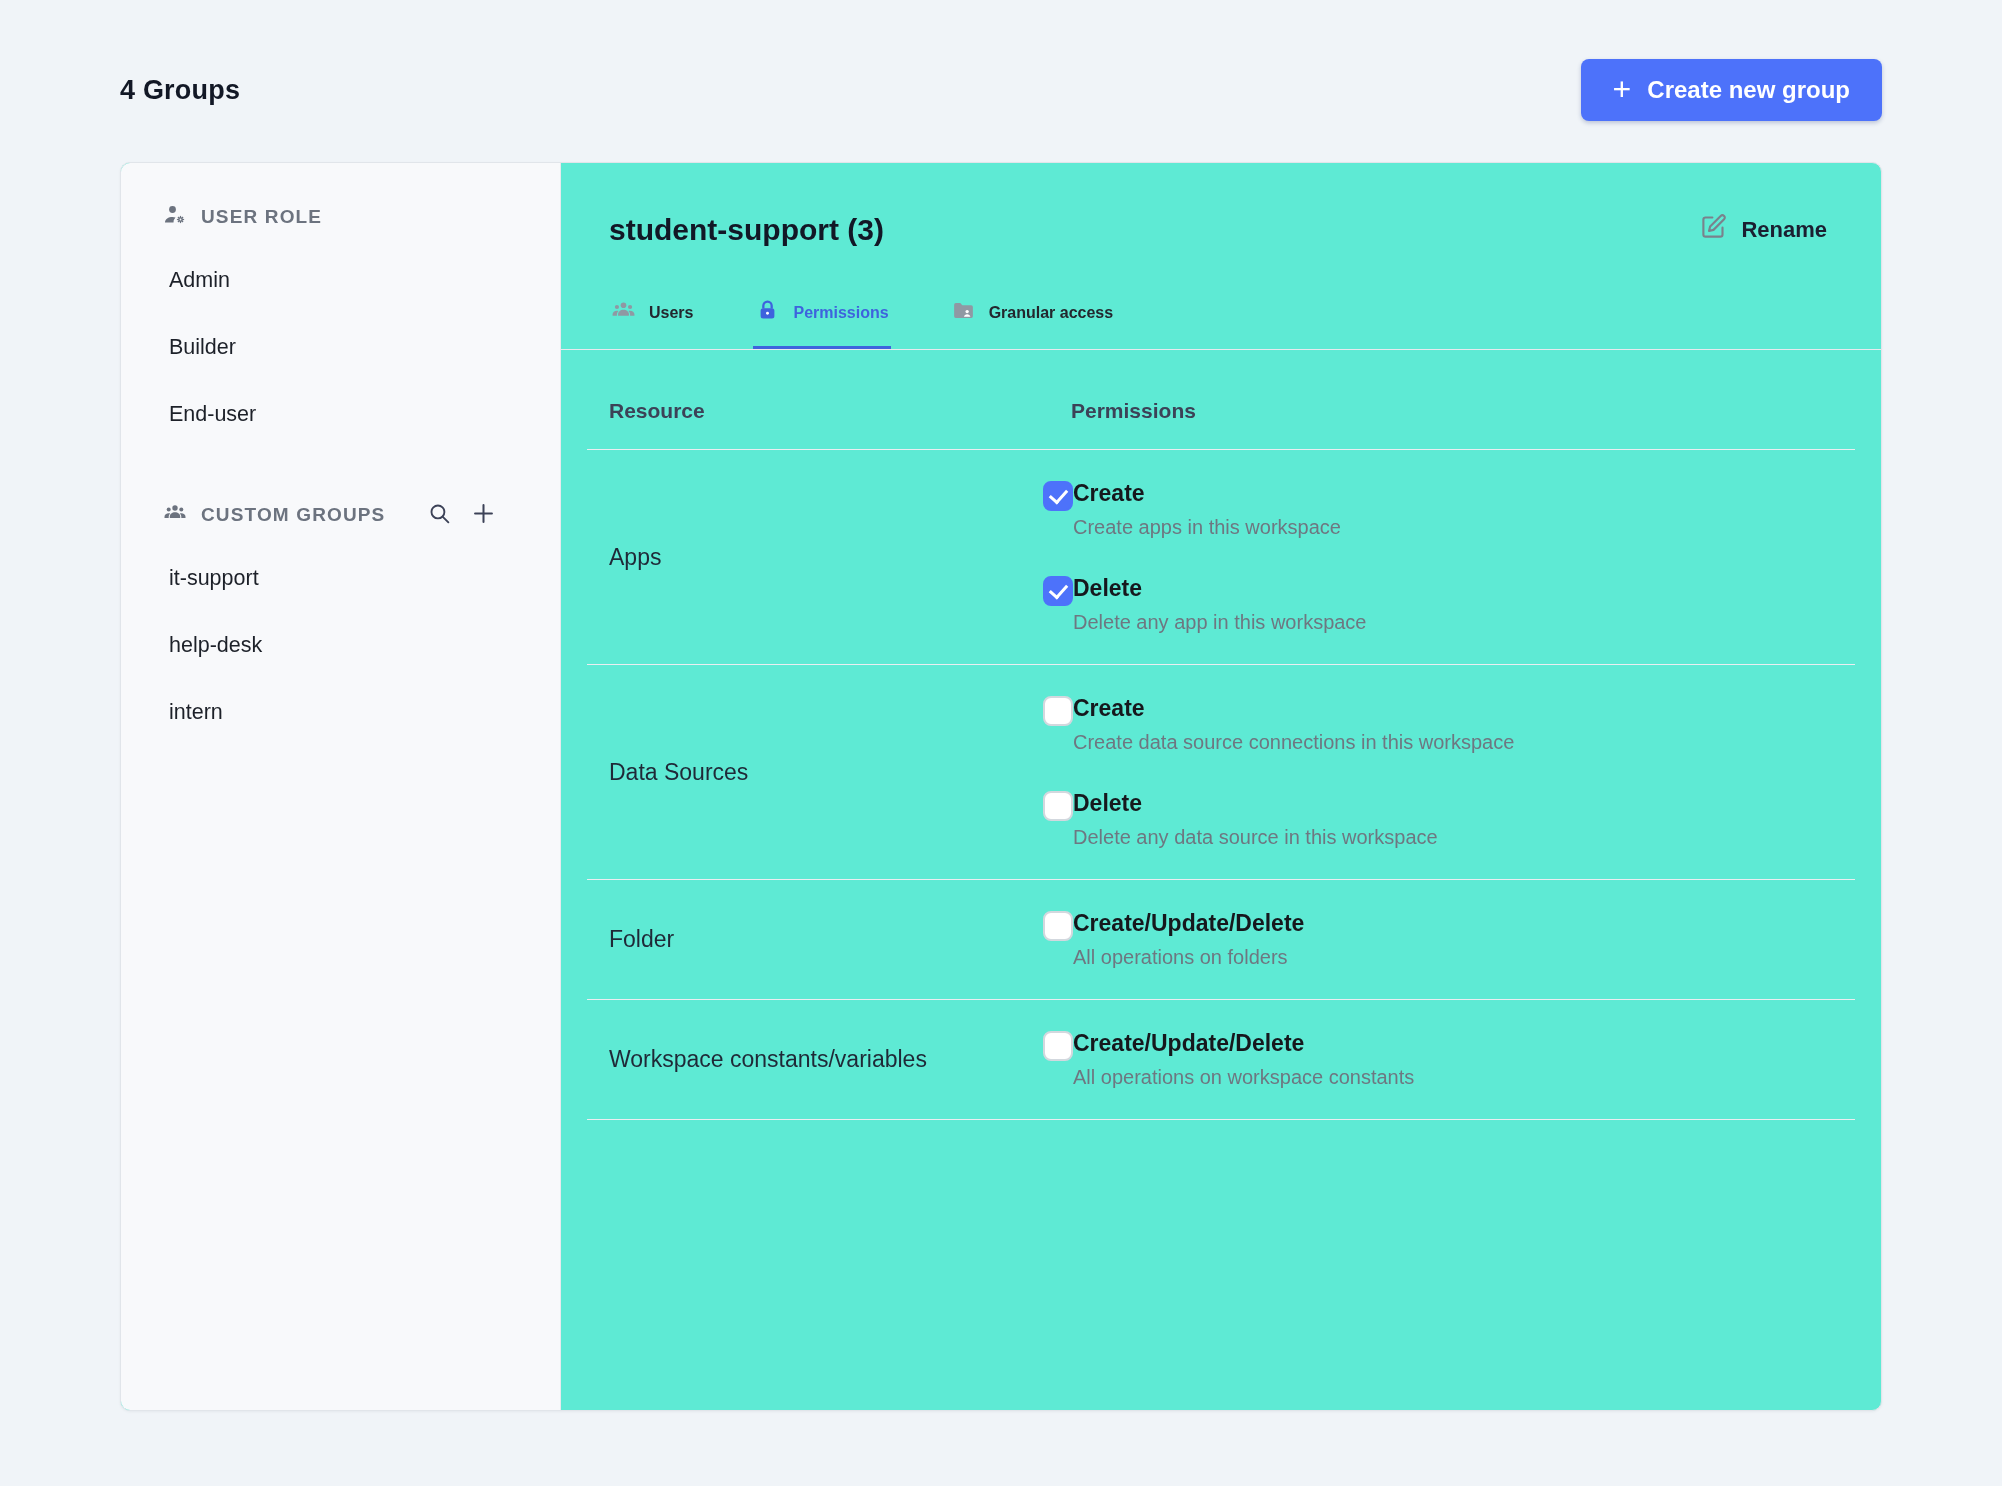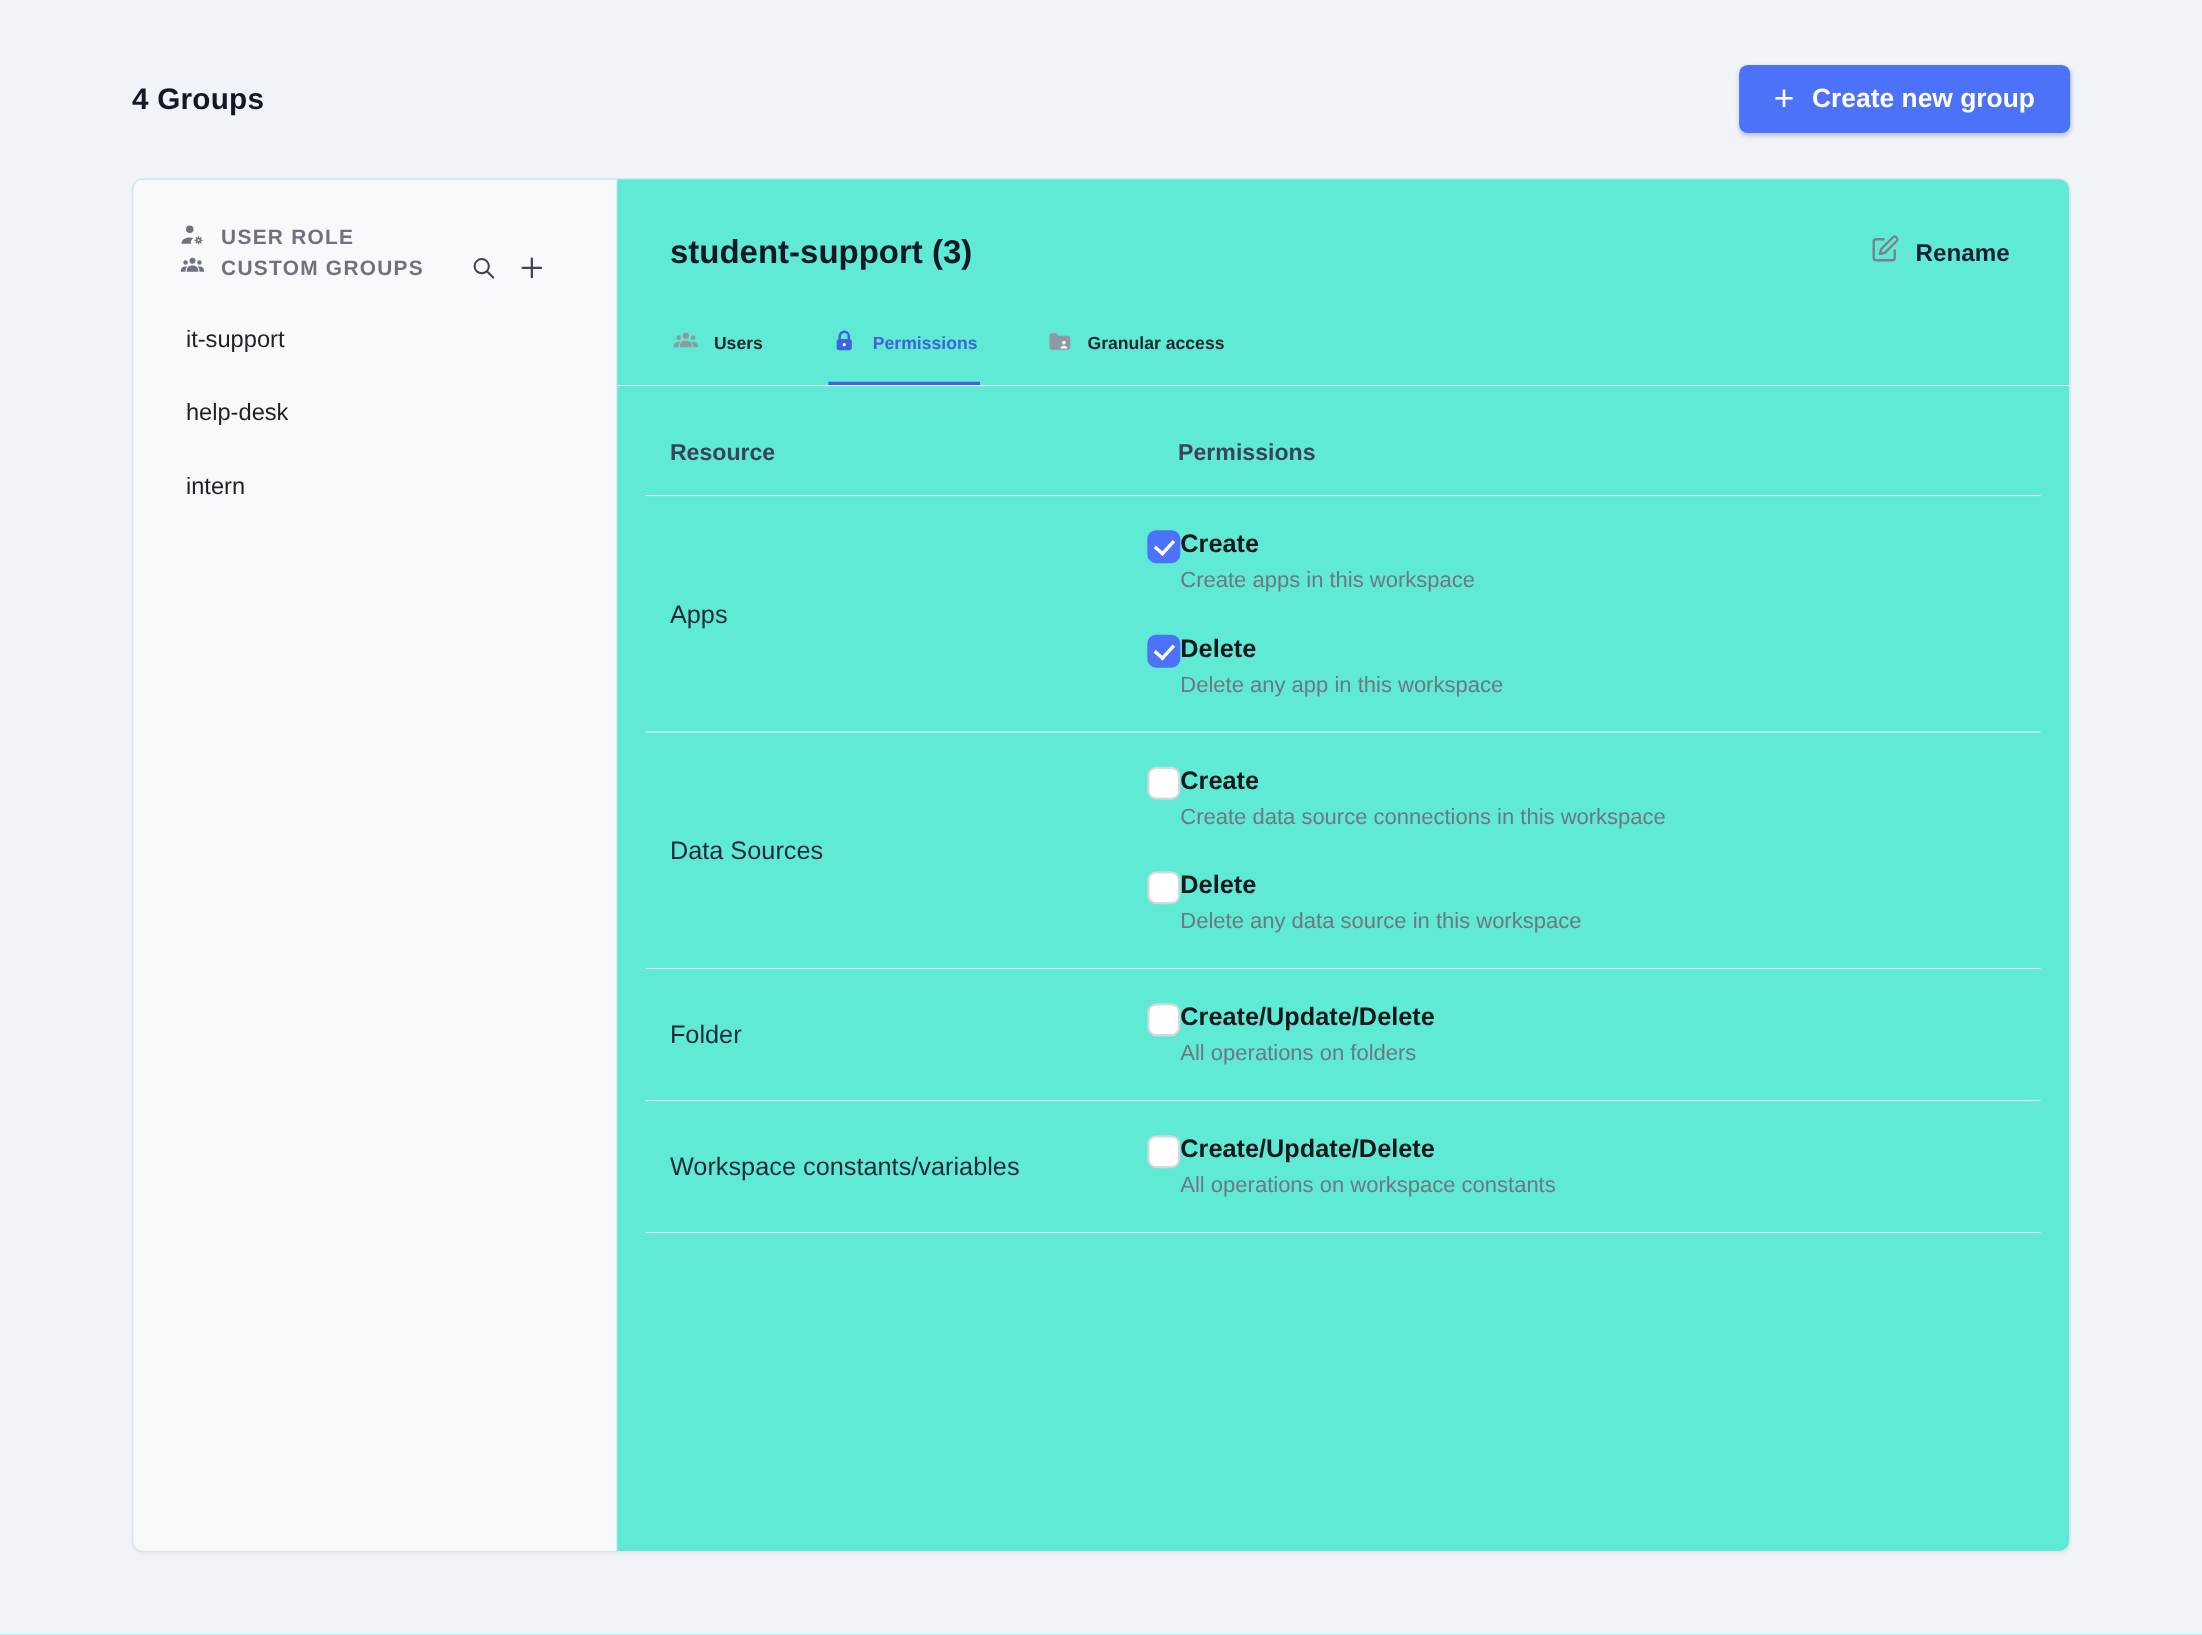--- a/index.html
+++ b/index.html
@@ -128,20 +128,25 @@
             <circle cx="17.5" cy="16.5" r="2.3"></circle>
             <rect x="16.9" y="12.9" width="1.2" height="7.2"></rect>
             <rect x="13.9" y="15.9" width="7.2" height="1.2"></rect>
             <rect x="13.9" y="15.9" width="7.2" height="1.2" transform="rotate(45 17.5 16.5)"></rect>
             <rect x="13.9" y="15.9" width="7.2" height="1.2" transform="rotate(-45 17.5 16.5)"></rect>
             <circle cx="17.5" cy="16.5" r="0.9" fill="#f8f9fb"></circle>
           </svg>
         </span>
         <span>USER ROLE</span>
       </div>
+      <ul class="sidebar-list first">
+        <li class="sidebar-item">Admin</li>
+        <li class="sidebar-item">Builder</li>
+        <li class="sidebar-item">End-user</li>
+      </ul>
 
       <div class="section-header">
         <span>
           <svg width="24" height="24" viewBox="0 0 24 24" fill="#6c737f">
             <circle cx="12" cy="7" r="2.7"></circle>
             <circle cx="5.7" cy="8.6" r="2"></circle>
             <circle cx="18.3" cy="8.6" r="2"></circle>
             <path d="M12 11.3c-2.9 0-5.2 1.8-5.2 4.3V17h10.4v-1.4c0-2.5-2.3-4.3-5.2-4.3z"></path>
             <path d="M5.7 12.2c.5 0 1 .1 1.5.2-.9.9-1.5 2.1-1.5 3.4v1.2H1.5v-1.3c0-2 1.9-3.5 4.2-3.5z"></path>
             <path d="M18.3 12.2c2.3 0 4.2 1.5 4.2 3.5v1.3h-4.2v-1.2c0-1.3-.6-2.5-1.5-3.4.5-.1 1-.2 1.5-.2z"></path>

